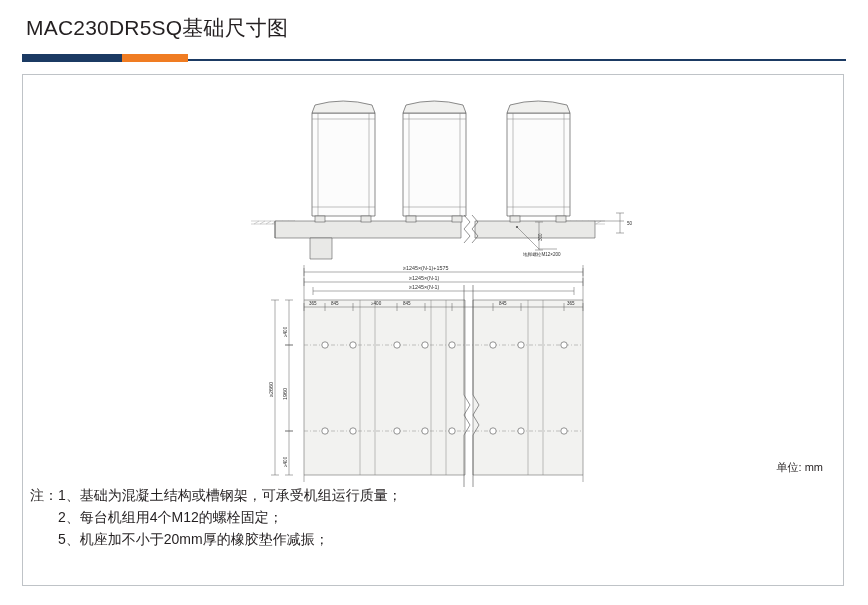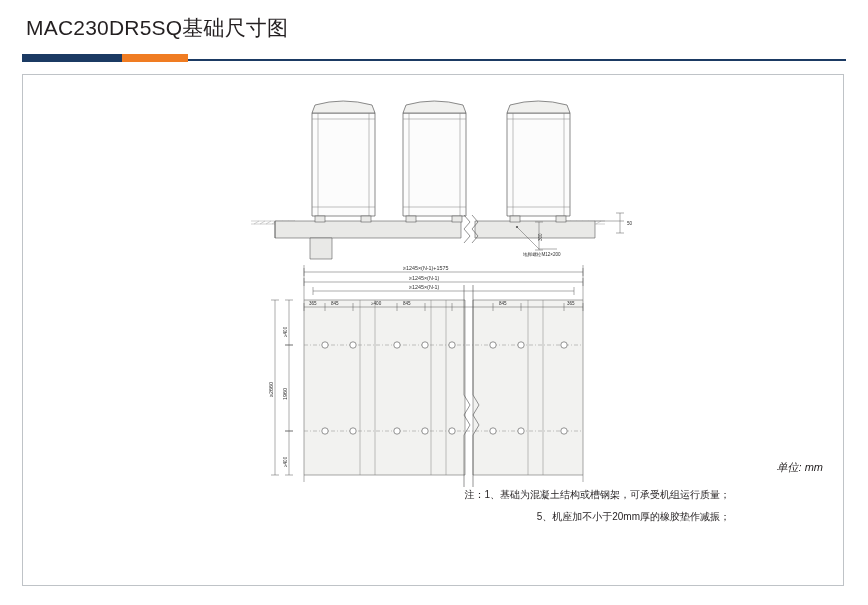--- a/index.html
+++ b/index.html
@@ -66,32 +66,30 @@
     border: 1px solid #bfc3c7;
     box-sizing: border-box;
     background: #fff;
   }
   .units {
     position: absolute;
     right: 20px;
     top: 385px;
     font-size: 11px;
     color: #231f20;
-    font-style: italic;
   }
   
   .notes {
     position: absolute;
     left: 30px;
     top: 484px;
     width: 700px;
-    font-size: 10px;
+    font-size: 14px;
     line-height: 22px;
     color: #231f20;
-    text-align: right;
   }
   .note-line { white-space: nowrap; }
   
   svg.draw {
     position: absolute;
     left: 0; top: 0;
     width: 822px;
     height: 512px;
     display: block;
   }
@@ -338,16 +336,17 @@
           <line x1="560" y1="400" x2="560" y2="407"></line>
         </g>
       </g>
     </svg>
 
     <div class="units">单位: mm</div>
   </div>
 
   <div class="notes">
     <div class="note-line"><span>注：</span><span>1、基础为混凝土结构或槽钢架，可承受机组运行质量；</span></div>
+    <div class="note-line" style="padding-left:28px"><span>2、每台机组用4个M12的螺栓固定；</span></div>
     <div class="note-line" style="padding-left:28px"><span>5、机座加不小于20mm厚的橡胶垫作减振；</span></div>
   </div>
 
 </div>
 
 </body></html>

